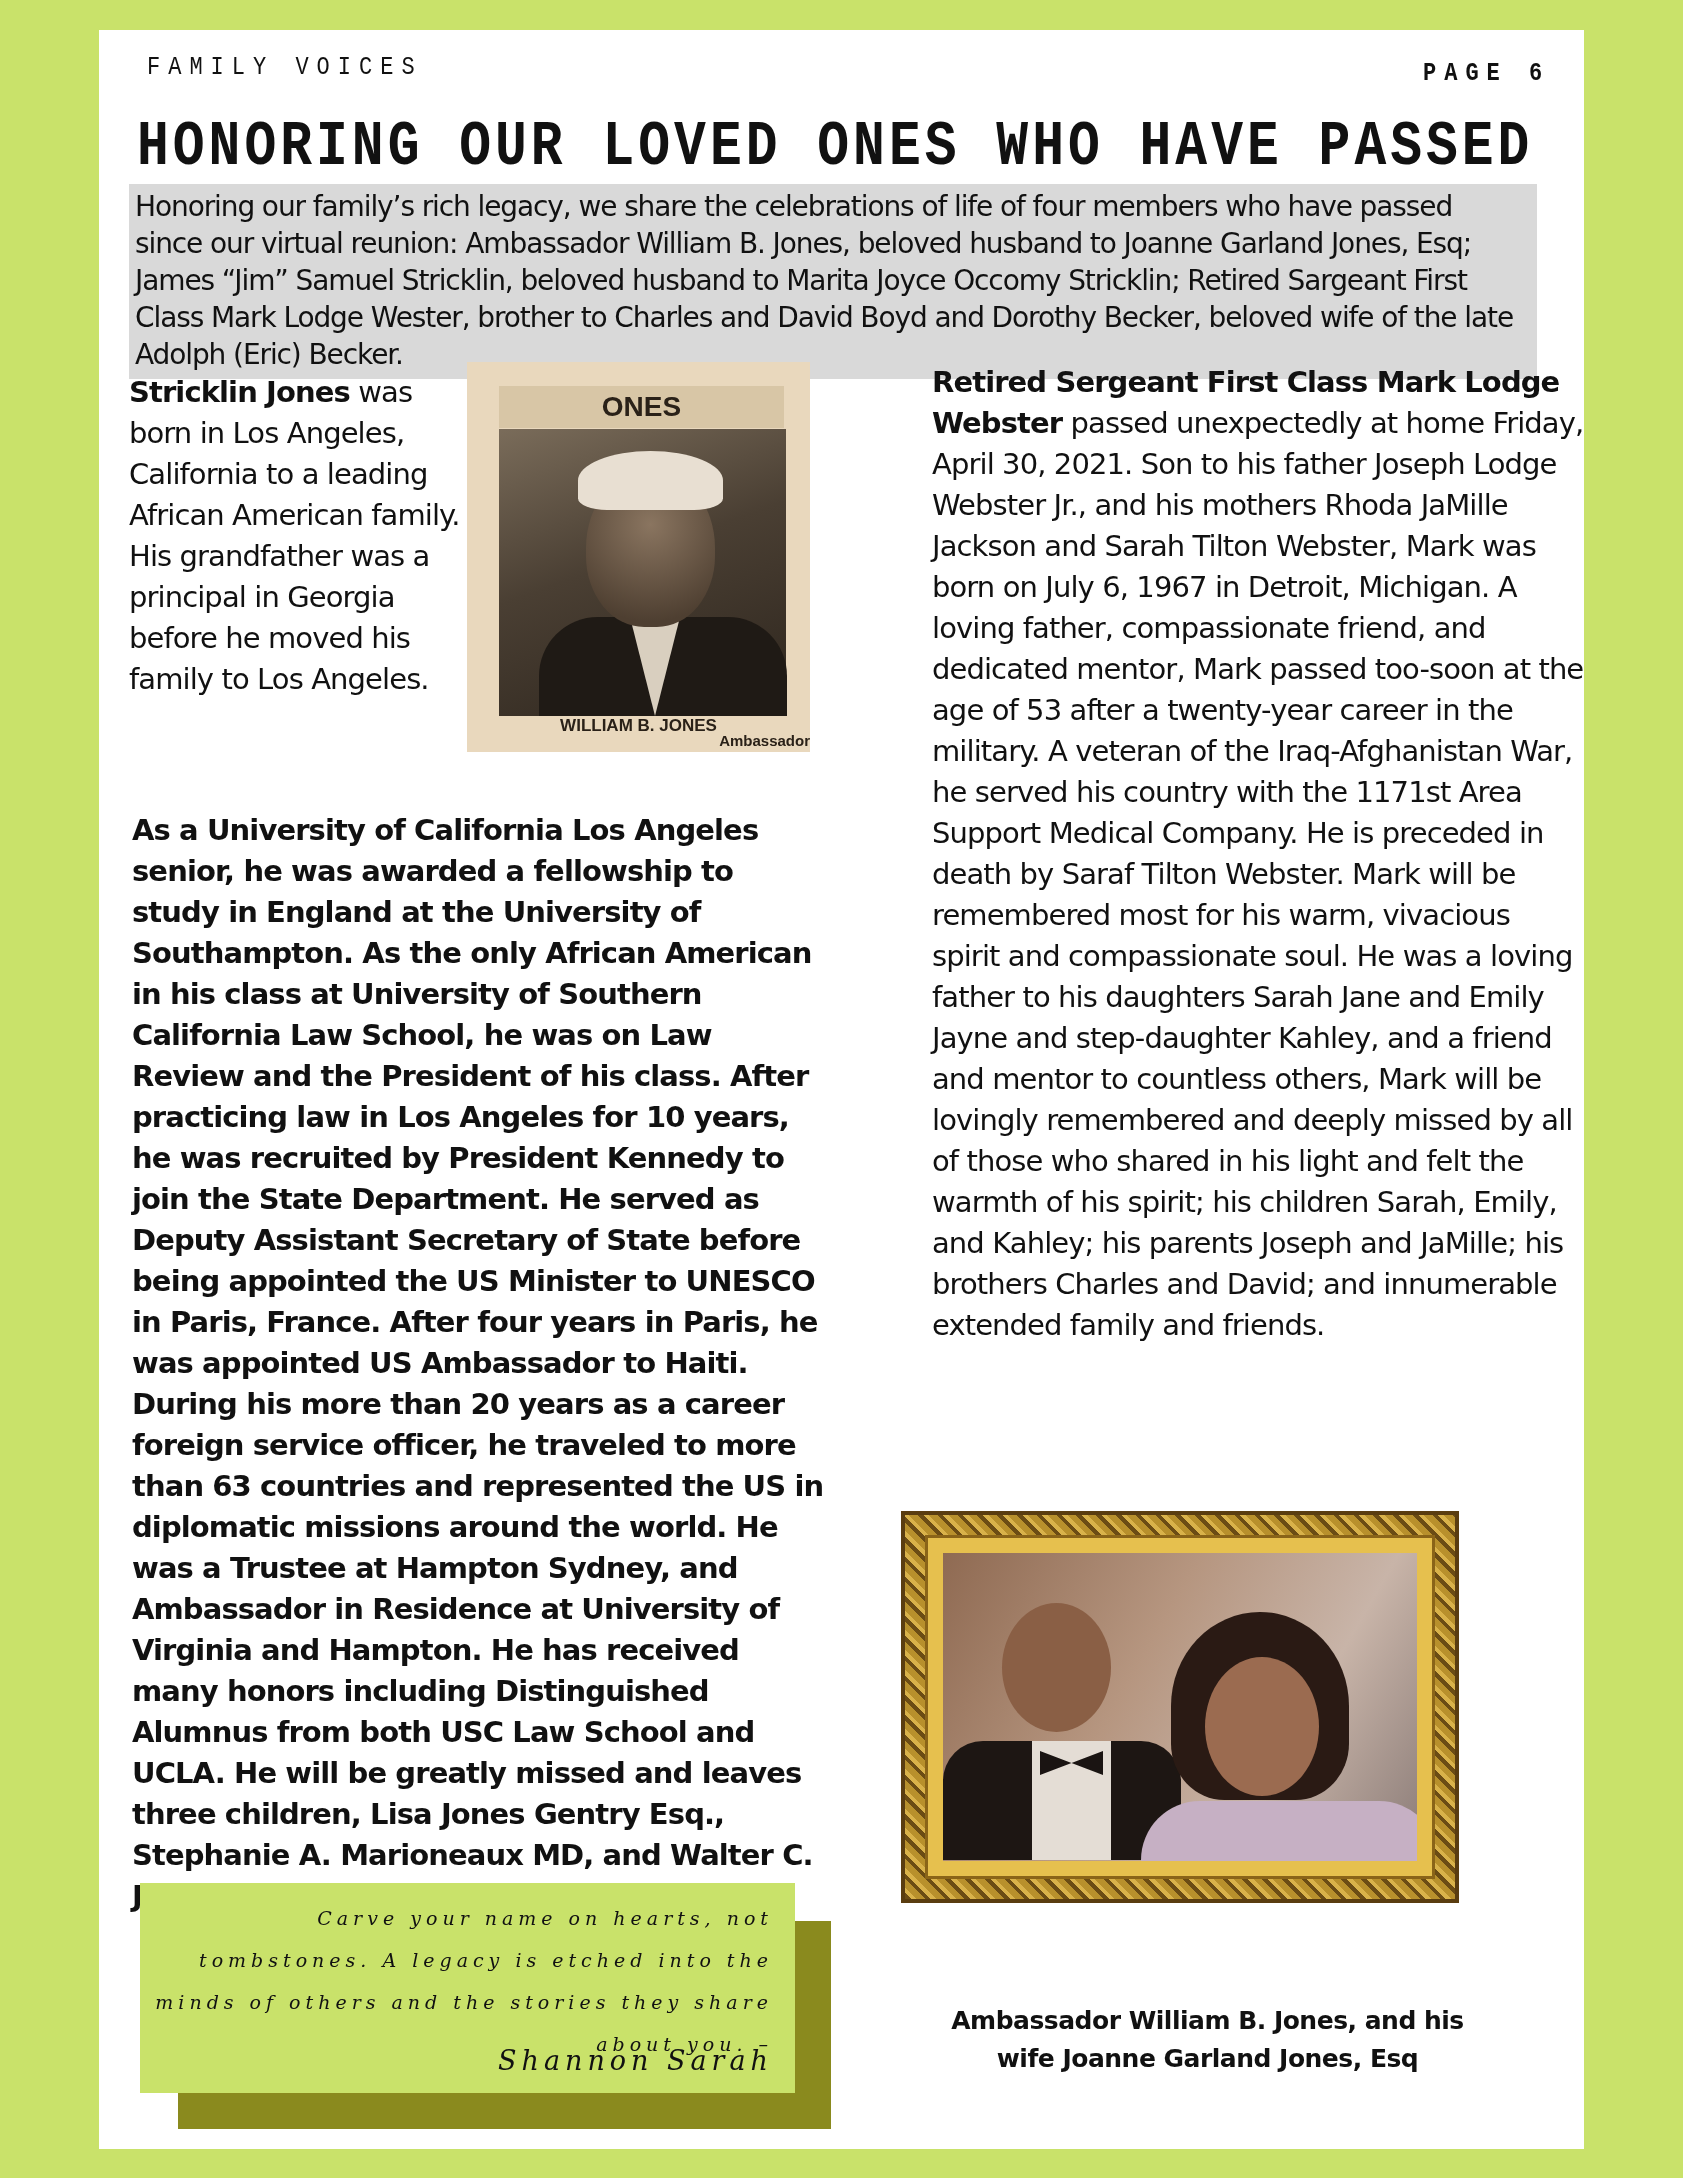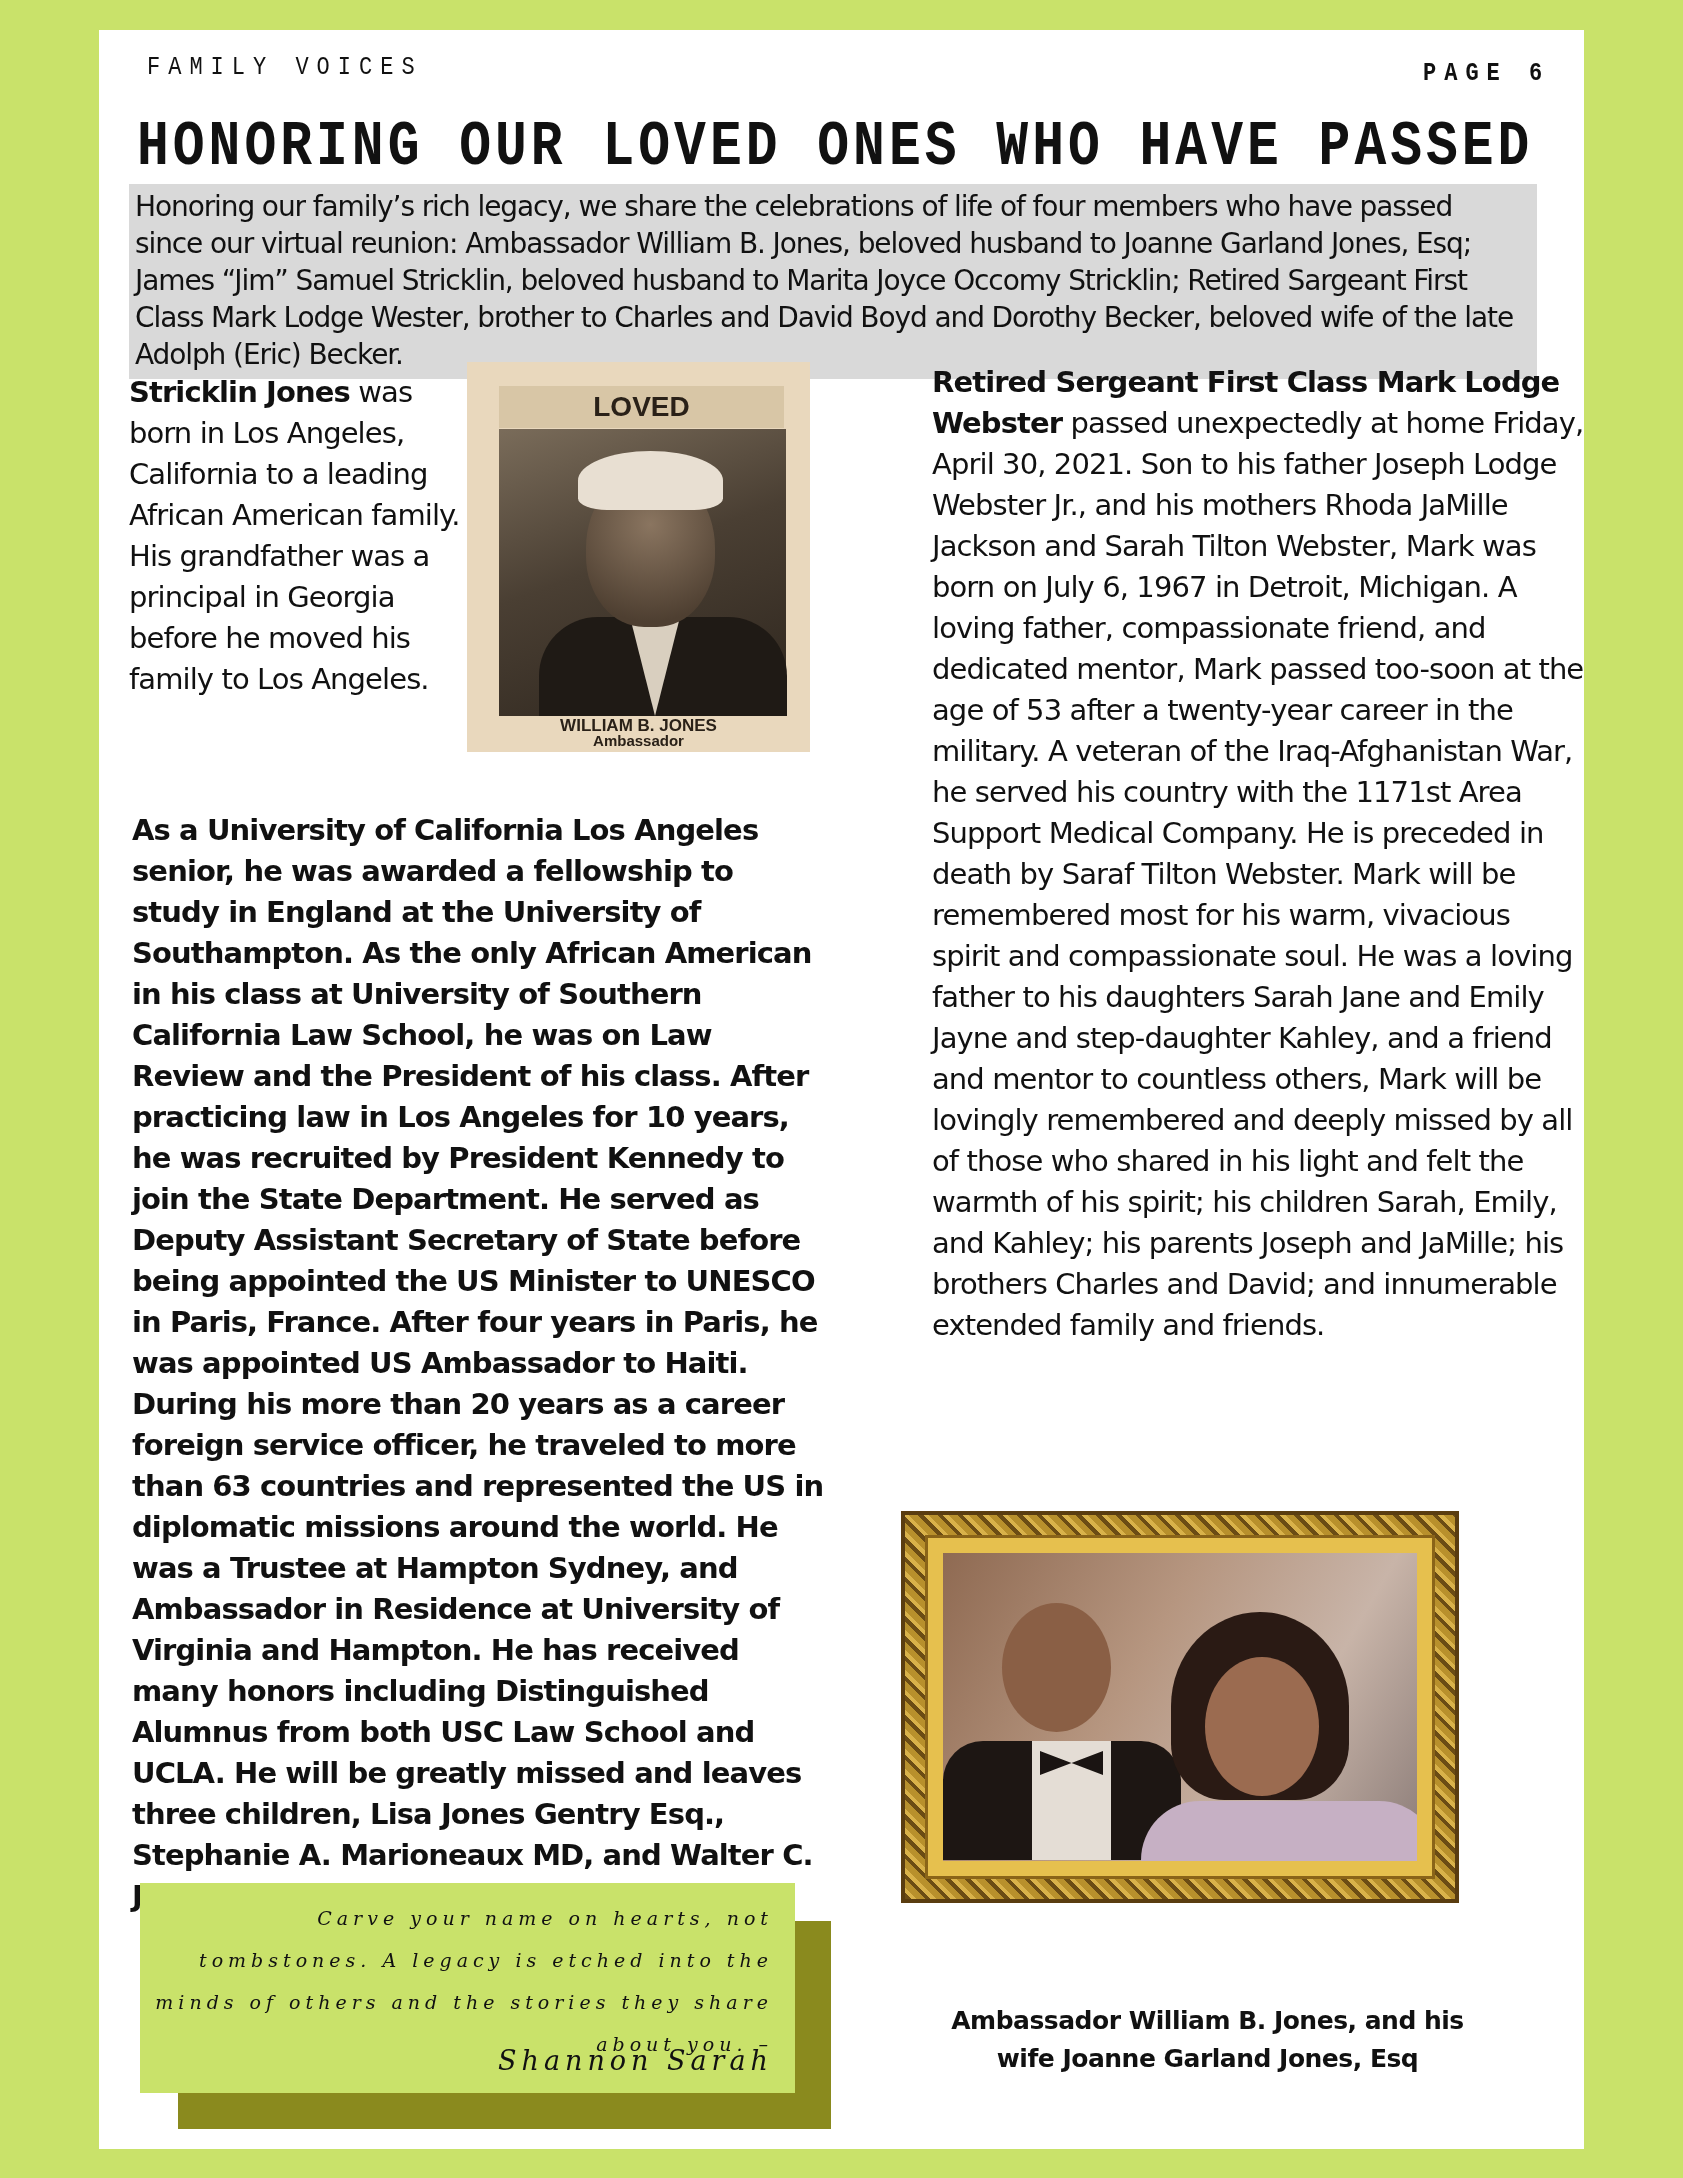--- a/index.html
+++ b/index.html
@@ -14,21 +14,21 @@
   .jones-intro{position:absolute;left:129px;top:372px;width:337px;}
   .jones-intro b,.webster b{font-weight:bold;}
   .jones-photo{position:absolute;left:467px;top:362px;width:343px;height:390px;background:#e9d8bd;overflow:hidden;}
   .jp-head{position:absolute;left:32px;top:24px;width:285px;height:42px;background:#d8c6a6;text-align:center;font-weight:bold;font-size:28px;color:#2a2118;line-height:42px;}
   .jp-img{position:absolute;left:32px;top:67px;width:287px;height:287px;background:linear-gradient(160deg,#7a6c5a 0%,#4a3f33 45%,#2d251d 100%);}
   .jp-face{position:absolute;left:87px;top:40px;width:129px;height:158px;border-radius:50% 50% 45% 45%;background:radial-gradient(circle at 50% 35%,#8a7560,#4e3f31 80%);}
   .jp-hair{position:absolute;left:79px;top:22px;width:145px;height:59px;border-radius:50% 50% 20% 20%;background:#e8dfd2;}
   .jp-suit{position:absolute;left:40px;top:188px;width:248px;height:99px;background:#1f1a15;border-radius:59px 59px 0 0;}
   .jp-shirt{position:absolute;left:131px;top:188px;width:50px;height:99px;background:#d9cfbf;clip-path:polygon(0 0,100% 0,50% 100%);}
   .jp-cap1{position:absolute;left:0;width:100%;top:354px;text-align:center;font-weight:bold;font-size:17px;color:#2a2118;}
-  .jp-cap2{position:absolute;left:0;width:100%;top:370px;text-align:center;font-weight:bold;font-size:15px;color:#2a2118;}
+  .jp-cap2{position:absolute;left:0;width:100%;top:370px;text-align:right;font-weight:bold;font-size:15px;color:#2a2118;}
   .jones-bio{position:absolute;left:132px;top:810px;width:693px;font-weight:bold;}
   .webster{position:absolute;left:896px;top:362px;width:653px;margin-left:36px;}
   .quote-shadow{position:absolute;left:178px;top:1921px;width:653px;height:208px;background:#8a8a1e;}
   .quote{position:absolute;left:140px;top:1883px;width:655px;height:210px;background:#c9e26a;}
   .quote-text{position:absolute;right:22px;top:14px;width:634px;text-align:right;font-family:"DejaVu Serif",serif;font-style:italic;font-size:19px;line-height:42px;letter-spacing:5px;}
   .quote-author{position:absolute;right:22px;top:162px;font-family:"DejaVu Serif",serif;font-style:italic;font-size:27px;letter-spacing:5px;}
   .frame{position:absolute;left:901px;top:1511px;width:558px;height:392px;background:repeating-linear-gradient(45deg,#b8902c 0 6px,#6b4c14 6px 10px,#d9b24a 10px 14px);box-shadow:inset 0 0 0 4px #5a3d10;}
   .frame-inner{position:absolute;left:24px;top:24px;right:24px;bottom:24px;background:#e6c04e;box-shadow:inset 0 0 0 3px #8a6418;}
   .frame-photo{position:absolute;left:18px;top:18px;right:18px;bottom:18px;background:linear-gradient(120deg,#8f6a52 0%,#b69680 40%,#c8b4a8 70%,#8b7c78 100%);overflow:hidden;}
   .fp-man{position:absolute;left:59px;top:50px;width:109px;height:129px;border-radius:50%;background:#8a5f45;}
@@ -48,21 +48,21 @@
 <div class="hdr-left mono">FAMILY VOICES</div>
 <div class="hdr-right mono">PAGE 6</div>
 
 <div class="title mono">HONORING OUR LOVED ONES WHO HAVE PASSED</div>
 
 <div class="intro">Honoring our family’s rich legacy, we share the celebrations of life of four members who have passed since our virtual reunion: Ambassador William B. Jones, beloved husband to Joanne Garland Jones, Esq; James “Jim” Samuel Stricklin, beloved husband to Marita Joyce Occomy Stricklin; Retired Sargeant First Class Mark Lodge Wester, brother to Charles and David Boyd and Dorothy Becker, beloved wife of the late Adolph (Eric) Becker.</div>
 
 <div class="jones-intro body-text"><b>Stricklin Jones</b><span> was born in Los Angeles, California to a leading African American family.  His grandfather was a principal in Georgia before he moved his family to Los Angeles.</span></div>
 
 <div class="jones-photo">
-  <div class="jp-head">LOVED</div>
+  <div class="jp-head">ONES</div>
   <div class="jp-img">
     <div class="jp-suit"></div>
     <div class="jp-shirt"></div>
     <div class="jp-face"></div>
     <div class="jp-hair"></div>
   </div>
   <div class="jp-cap1">WILLIAM B. JONES</div>
   <div class="jp-cap2">Ambassador</div>
 </div>
 

